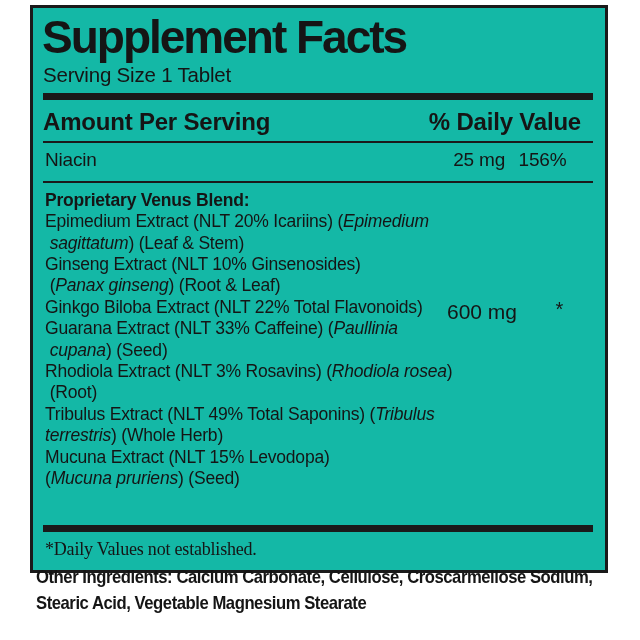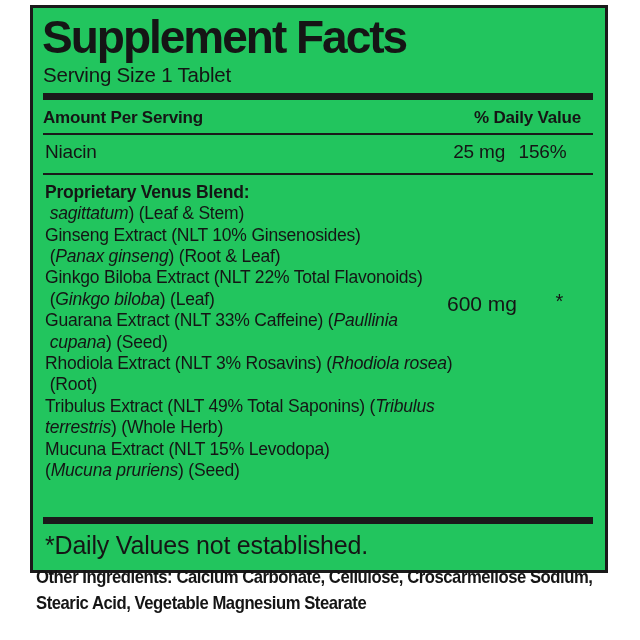--- a/index.html
+++ b/index.html
@@ -9,21 +9,21 @@
     color: #151515;
     font-family: "Liberation Sans", sans-serif;
     position: relative;
     overflow: hidden;
   }
   .panel {
     position: absolute;
     left: 30px; top: 5px;
     width: 578px; height: 568px;
     border: 3px solid #1a1a1a;
-    background: #22c55e;
+    background: #14b8a6;
     padding: 4px 12px 8px 10px;
     display: flex;
     flex-direction: column;
   }
   .title {
     font-size: 46px;
     font-weight: bold;
     letter-spacing: -2px;
     line-height: 1.05;
     margin: 1px 0 3px -1px;
@@ -34,21 +34,21 @@
     line-height: 22.5px;
     letter-spacing: -0.2px;
   }
   .bar { height: 7px; background: #1a1a1a; margin-top: 6px; flex: none; }
   .rule { height: 2px; background: #1a1a1a; margin-top: 5px; flex: none; }
   .hdr-row {
     display: flex;
     justify-content: space-between;
     align-items: baseline;
     font-weight: bold;
-    font-size: 17px;
+    font-size: 24px;
     margin-top: 8px;
     letter-spacing: -0.2px;
   }
   .hdr-dv { padding-right: 12px; }
   .nutrient-row {
     display: flex;
     align-items: baseline;
     font-size: 19px;
     padding: 6px 0 0 2px;
     height: 33px;
@@ -73,23 +73,24 @@
     top: 118px; right: 76px;
     font-size: 21px;
     letter-spacing: 0;
   }
   .blend-star {
     position: absolute;
     top: 116px; right: 30px;
     font-size: 20px;
   }
   .footnote {
-    font-size: 25px;
+    font-size: 18px;
     letter-spacing: -0.2px;
     padding: 7px 0 2px 2px;
+    font-family: Liberation Serif, serif;
   }
   .other {
     position: absolute;
     left: 36px; top: 564px;
     width: 600px;
     font-weight: bold;
     font-size: 18.5px;
     line-height: 25.5px;
     letter-spacing: -0.5px;
   }
@@ -121,25 +122,25 @@
     <span class="n-name">Niacin</span>
     <span class="n-amt">25 mg</span>
     <span class="n-dv">156%</span>
   </div>
 
   <div class="rule"></div>
 
   <div class="blend">
     <div class="blend-header">Proprietary Venus Blend:</div>
     <div>
+        <div class="blend-line"><span>Epimedium Extract (NLT 20% Icariins) (</span><span class="it">Epimedium</span></div>
         <div class="blend-line"><span> </span><span class="it">sagittatum</span><span>) (Leaf &amp; Stem)</span></div>
         <div class="blend-line"><span>Ginseng Extract (NLT 10% Ginsenosides)</span></div>
         <div class="blend-line"><span> (</span><span class="it">Panax ginseng</span><span>) (Root &amp; Leaf)</span></div>
         <div class="blend-line"><span>Ginkgo Biloba Extract (NLT 22% Total Flavonoids)</span></div>
-        <div class="blend-line"><span> (</span><span class="it">Ginkgo biloba</span><span>) (Leaf)</span></div>
         <div class="blend-line"><span>Guarana Extract (NLT 33% Caffeine) (</span><span class="it">Paullinia</span></div>
         <div class="blend-line"><span> </span><span class="it">cupana</span><span>) (Seed)</span></div>
         <div class="blend-line"><span>Rhodiola Extract (NLT 3% Rosavins) (</span><span class="it">Rhodiola rosea</span><span>)</span></div>
         <div class="blend-line"><span> (Root)</span></div>
         <div class="blend-line"><span>Tribulus Extract (NLT 49% Total Saponins) (</span><span class="it">Tribulus</span></div>
         <div class="blend-line"><span class="it">terrestris</span><span>) (Whole Herb)</span></div>
         <div class="blend-line"><span>Mucuna Extract (NLT 15% Levodopa)</span></div>
         <div class="blend-line"><span>(</span><span class="it">Mucuna pruriens</span><span>) (Seed)</span></div>
       </div>
     <span class="blend-amt">600 mg</span>

